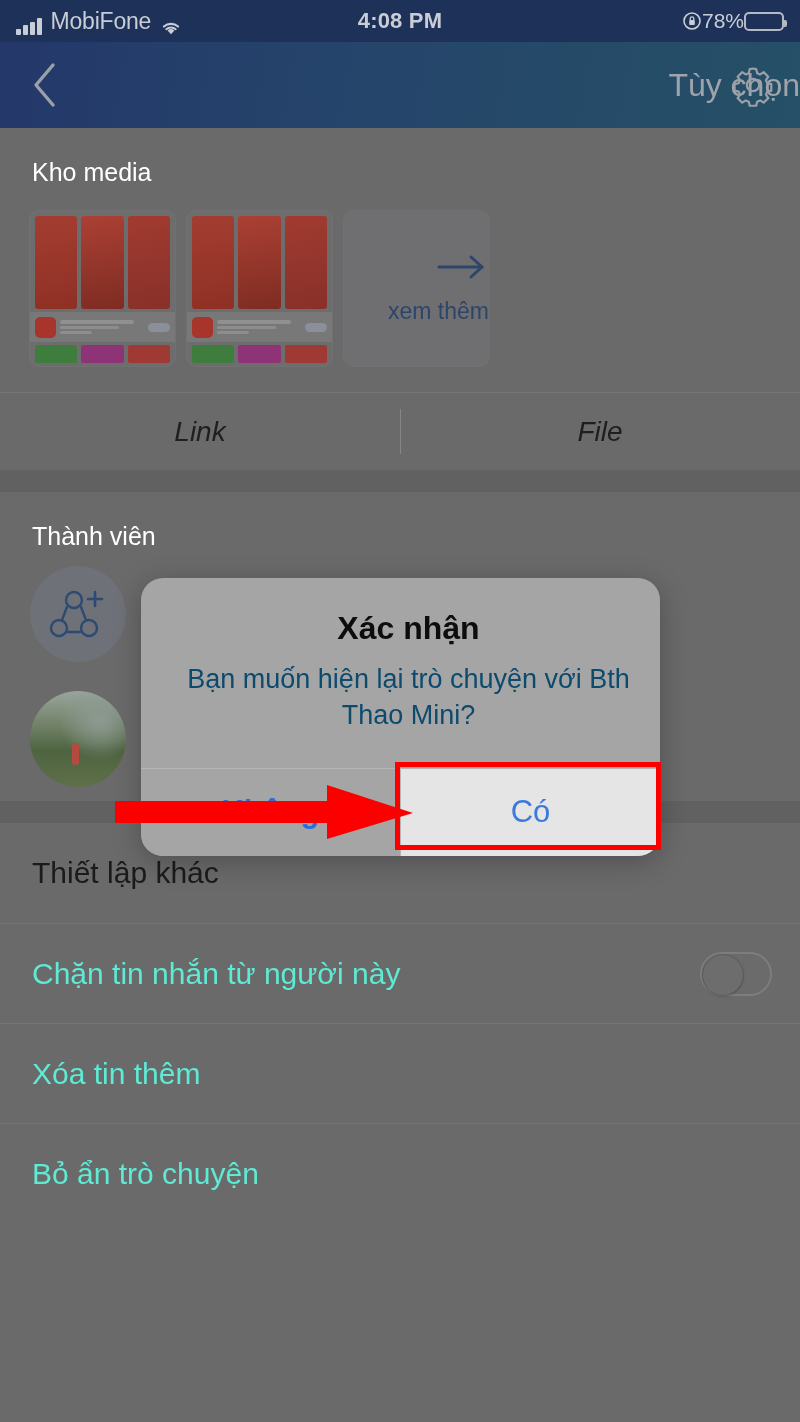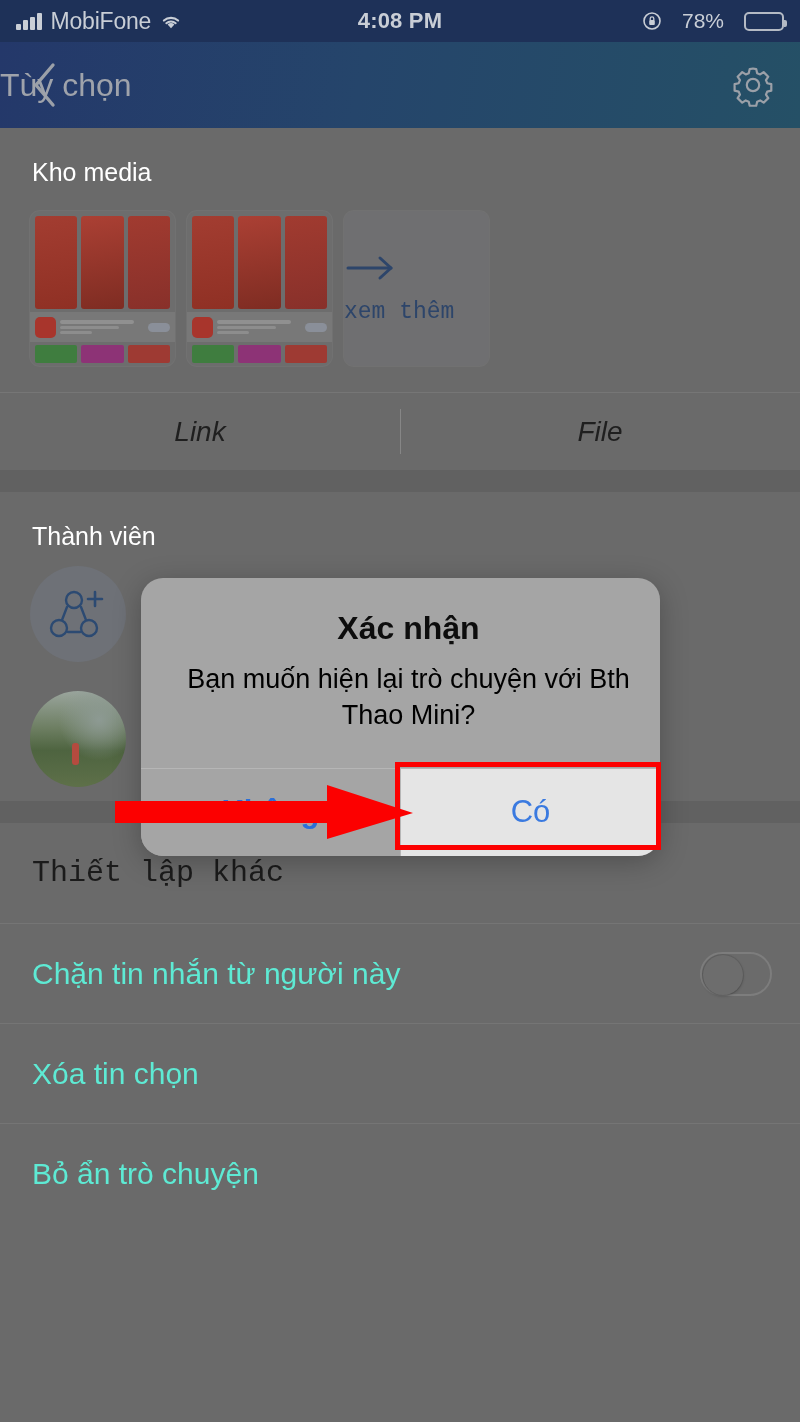--- a/index.html
+++ b/index.html
@@ -18,24 +18,24 @@
 
   
   .statusbar {
     position: absolute; top: 0; left: 0;
     width: 800px; height: 42px;
     background: #1e3158;
     display: flex; align-items: center;
     padding: 0 16px;
     color: #c8ccd4;
   }
-  .sb-left { display: flex; align-items: center; gap: 9px; flex: 1; }
+  .sb-left { display: flex; align-items: flex-end; gap: 9px; flex: 1; }
   .sb-center { position: absolute; left: 0; right: 0; text-align: center;
      font-size: 22px; font-weight: bold; color: #c9ced6; letter-spacing: .2px; }
-  .sb-right { display: flex; align-items: center; gap: 20px;
+  .sb-right { display: flex; align-items: center; gap: 0;
      margin-left: auto; z-index: 2; }
   .signal { display: flex; align-items: flex-end; gap: 2.5px; height: 17px; }
   .signal i { display: block; width: 4.5px; background: #c9ced6; border-radius: 1px; }
   .signal i:nth-child(1) { height: 6px; }
   .signal i:nth-child(2) { height: 9.5px; }
   .signal i:nth-child(3) { height: 13px; }
   .signal i:nth-child(4) { height: 17px; }
   .carrier { font-size: 23px; color: #c9ced6; letter-spacing: -.2px; }
   .wifi { position: relative; width: 22px; height: 16px; }
   .wifi svg { position: absolute; top: 1px; left: 0; }
@@ -56,21 +56,21 @@
     position: absolute; top: 42px; left: 0;
     width: 800px; height: 86px;
     background: linear-gradient(100deg, #24386a 0%, #25456b 45%, #255066 100%);
     display: flex; align-items: center;
   }
   .nav-back {
     width: 90px; height: 86px;
     display: flex; align-items: center; justify-content: center;
   }
   .nav-title {
-    position: absolute; left: 0; right: 0; text-align: left;
+    position: absolute; left: 0; right: 0; text-align: right;
     font-size: 32px; color: #9fa3ab; font-weight: 400;
   }
   .nav-gear {
     margin-left: auto; width: 95px; height: 86px;
     display: flex; align-items: center; justify-content: center; z-index: 2;
   }
 
   
   .content { position: absolute; top: 128px; left: 0; width: 800px; bottom: 0; }
 
@@ -108,23 +108,22 @@
   .mt-get { width: 22px; height: 9px; border-radius: 5px; background: #8a8f99; flex:none; }
   .mt-bot { display: flex; gap: 4px; padding: 3px 5px; height: 24px; }
   .mt-b { flex:1; border-radius: 2px; }
   .mt-b1 { background: #3f7d3f; }
   .mt-b2 { background: #8d3376; }
   .mt-b3 { background: #9e3a33; }
 
   .media-more {
     width: 145px; height: 155px; border-radius: 10px;
     background: #6f6f71; display: flex; flex-direction: column;
-    align-items: flex-start; justify-content: center; gap: 16px;
+    align-items: flex-end; justify-content: center; gap: 16px;
     box-shadow: 0 0 0 1px rgba(255,255,255,.05);
-    font-family: Liberation Mono, monospace;
   }
   .media-more .lbl { font-size: 23px; color: #2d456a; }
 
   
   .tabs { display: flex; height: 78px; align-items: center; position: relative;
     border-top: 1px solid #767676; font-style: italic; }
   .tab { flex: 1; text-align: center; font-size: 28px; color: #1f1f1f; }
   .tab-div { position: absolute; left: 50%; top: 16px; bottom: 16px;
     width: 1px; background: #868686; }
 
@@ -166,42 +165,42 @@
 
   
   .list { }
   .list-row {
     height: 100px; display: flex; align-items: center;
     padding: 0 28px 0 32px; border-top: 1px solid #757575;
     position: relative;
   }
   .list-row:first-child { border-top: none; }
   .list-label { font-size: 30px; color: #5eead4; }
-  .list-label.heading { color: #1b1b1b; font-family: Liberation Mono, monospace; }
+  .list-label.heading { color: #1b1b1b; }
   .toggle {
     margin-left: auto; width: 72px; height: 44px; border-radius: 22px;
     border: 2px solid #7d7d7d; background: #6b6b6b; position: relative;
   }
   .toggle .knob {
     position: absolute; left: 1px; top: 1px; width: 40px; height: 40px;
     border-radius: 50%; background: #6d6d6d;
     box-shadow: 0 1px 3px rgba(0,0,0,.25), 0 0 0 1px rgba(0,0,0,.08);
   }
 
   
   .dialog {
     position: absolute; left: 141px; top: 578px;
     width: 519px; border-radius: 22px;
     background: #a5a5a5; overflow: hidden;
     box-shadow: 0 6px 28px rgba(0,0,0,.25);
     z-index: 30;
   }
   .dlg-body { padding: 32px 30px 34px 46px; text-align: center; }
   .dlg-title { font-size: 32px; font-weight: bold; color: #0d0d0d; margin-bottom: 14px; }
-  .dlg-msg { font-size: 27px; color: #000000; line-height: 1.35; }
+  .dlg-msg { font-size: 27px; color: #0c4a6e; line-height: 1.35; }
   .dlg-actions { display: flex; border-top: 1px solid #b6b6b6; height: 88px; }
   .dlg-btn {
     flex: 1; display: flex; align-items: center; justify-content: center;
     font-size: 31px; color: #2b6fd8; background: #a5a5a5;
   }
   .dlg-btn.cancel { font-weight: bold; }
   .dlg-sep { width: 1px; background: #b6b6b6; }
   .dlg-btn.confirm {
     background: #e5e5e5; color: #3a7ae0; font-weight: 400;
   }
@@ -369,21 +368,21 @@
       <div class="list-row">
         <span class="list-label heading">Thiết lập khác</span>
       </div>
       <div class="list-row">
         <span class="list-label">Chặn tin nhắn từ người này</span>
         <span class="toggle">
           <span class="knob"></span>
         </span>
       </div>
       <div class="list-row">
-        <span class="list-label">Xóa tin chọn</span>
+        <span class="list-label">Xóa tin thêm</span>
       </div>
       <div class="list-row">
         <span class="list-label">Bỏ ẩn trò chuyện</span>
       </div>
     </div>
 
   </div>
 
   <div class="dialog">
     <div class="dlg-body">

